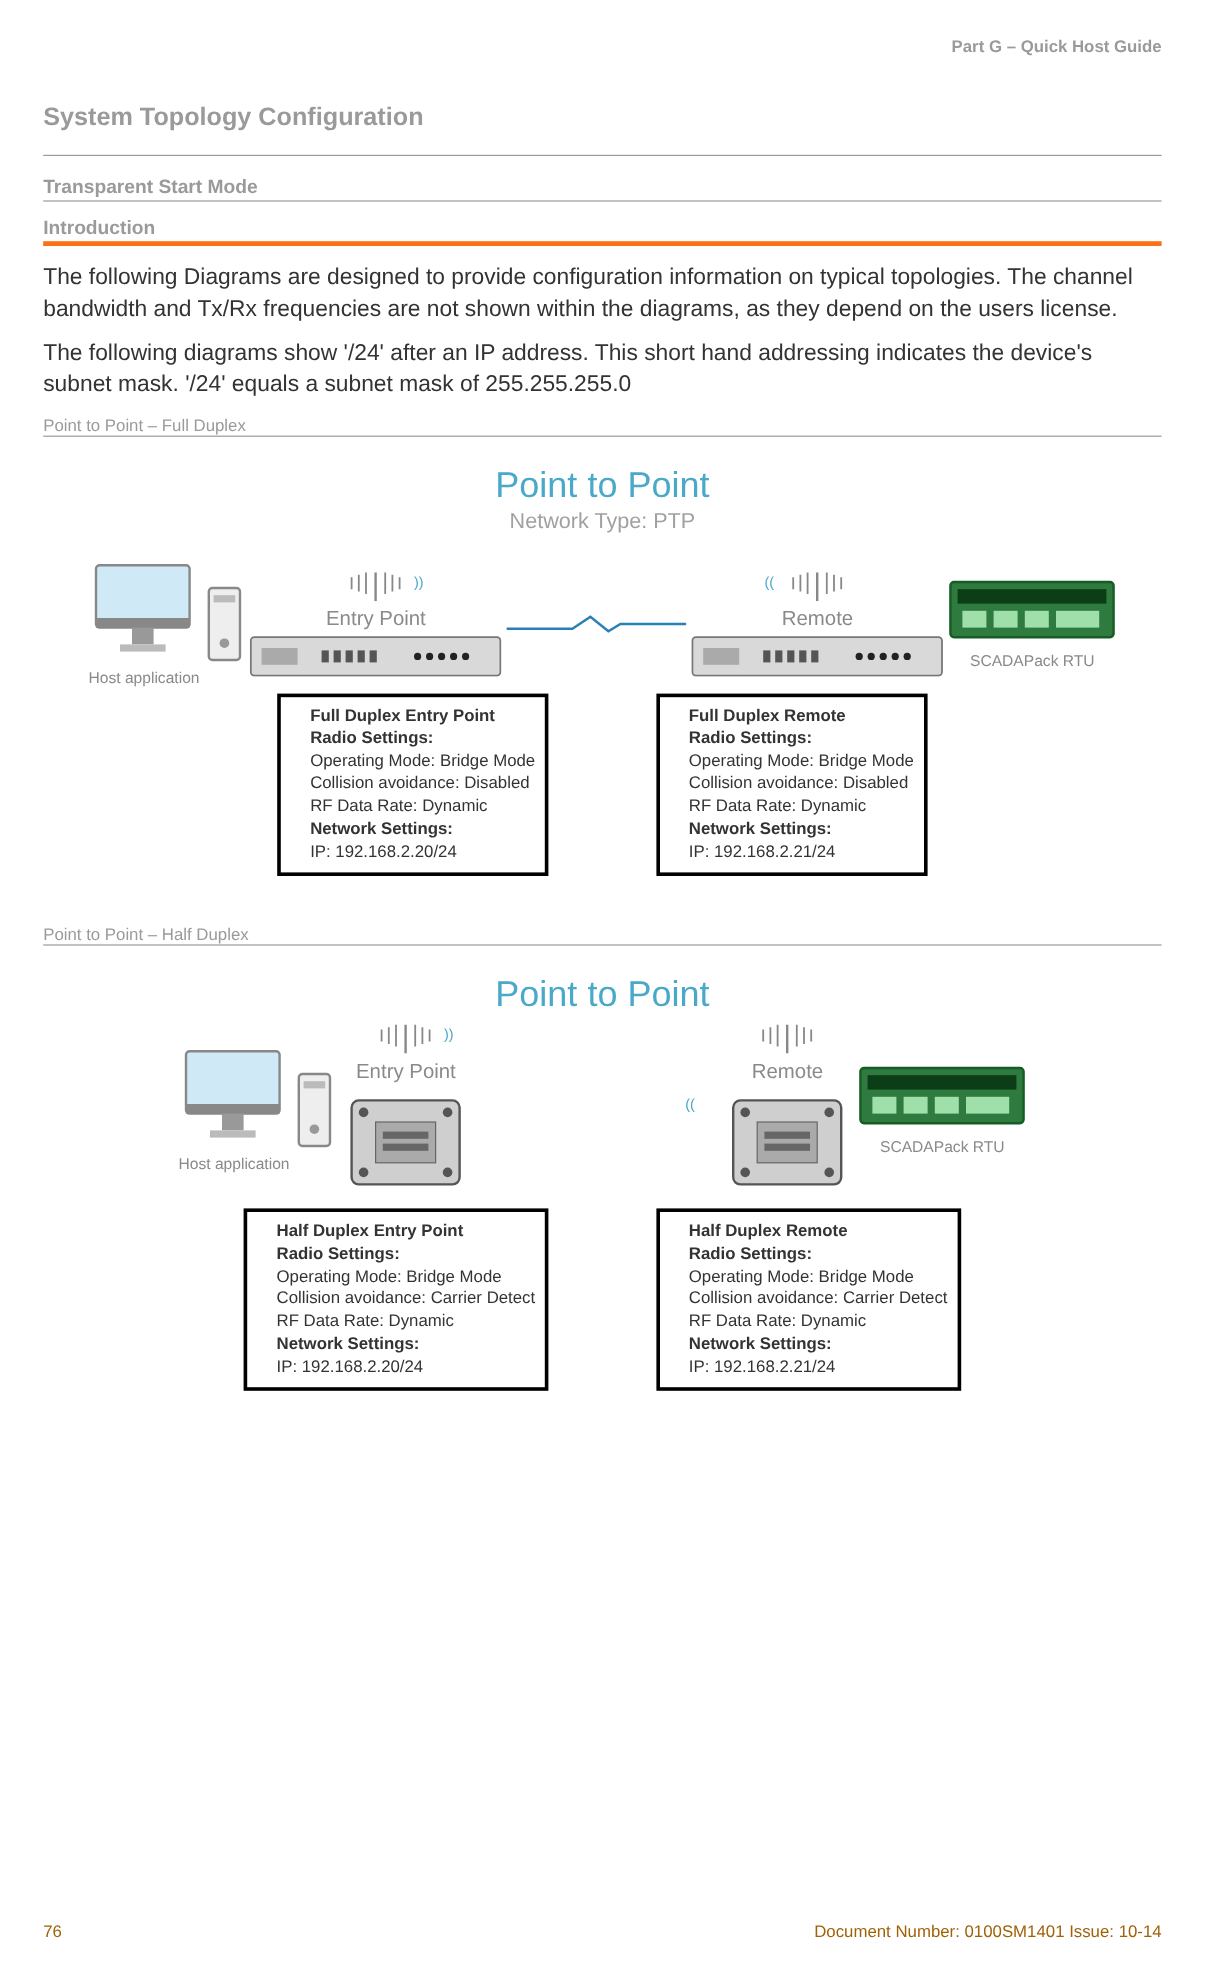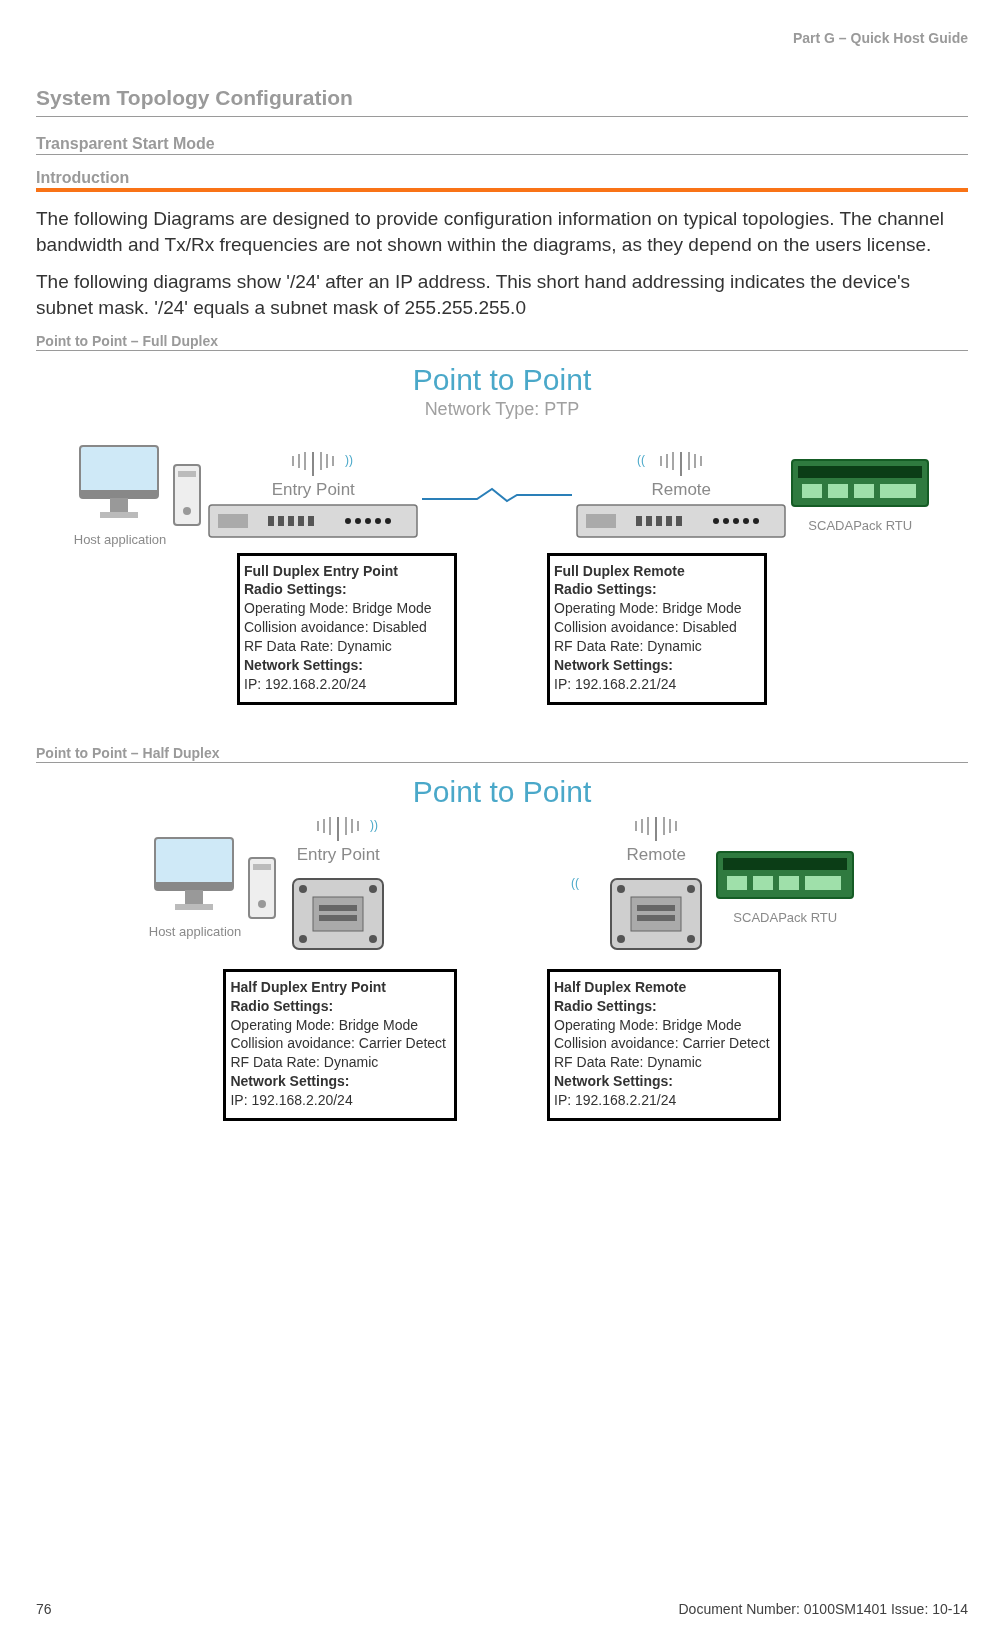--- a/index.html
+++ b/index.html
@@ -18,21 +18,21 @@
     font-weight: bold;
     color: #9a9a9a;
     margin-bottom: 40px;
   }
   .h1-main {
     font-size: 21px;
     font-weight: bold;
     color: #9a9a9a;
     border-bottom: 1px solid #9a9a9a;
     margin-bottom: 18px;
-    padding-bottom: 6px;
+    padding-bottom: 19px;
   }
   .h2-sub {
     font-size: 16px;
     font-weight: bold;
     color: #9a9a9a;
     border-bottom: 1px solid #9a9a9a;
     margin-bottom: 14px;
     padding-bottom: 1px;
   }
   .h3-sub {
@@ -44,24 +44,24 @@
     padding-bottom: 1px;
   }
   .body-text {
     font-size: 19px;
     color: #333;
     line-height: 1.35;
     margin-bottom: 12px;
   }
   .section-title {
     font-size: 14px;
-    font-weight: bold;
+    font-weight: normal;
     color: #9a9a9a;
     border-bottom: 1px solid #9a9a9a;
-    margin-bottom: 12px;
+    margin-bottom: 24px;
     margin-top: 6px;
     padding-bottom: 1px;
   }
   .diagram-wrap {
     margin-bottom: 40px;
   }
   .diagram-title {
     text-align: center;
     font-size: 30px;
     color: #4aa8c9;
@@ -103,36 +103,36 @@
   }
   .config-boxes {
     display:flex;
     justify-content:center;
     gap: 90px;
     margin-top: 6px;
   }
   .config-boxes.half { margin-top:10px;}
   .config-box {
     border: 3px solid #000;
-    padding: 6px 8px 8px 4px;
+    padding: 6px 8px 8px 24px;
     font-size: 14px;
     line-height: 1.35;
     background:#fff;
     min-width: 220px;
   }
   .config-box .b { font-weight:bold; }
   .footer-row {
     position:absolute;
     bottom: 20px;
     left:36px;
     right:36px;
     display:flex;
     justify-content:space-between;
     font-size: 14px;
-    color:#404040;
+    color:#a16207;
   }
 </style>
 </head>
 <body>
 
 <div class="page-head-right">Part G – Quick Host Guide</div>
 
 <div class="h1-main">System Topology Configuration</div>
 <div class="h2-sub">Transparent Start Mode</div>
 <div class="h3-sub">Introduction</div>

